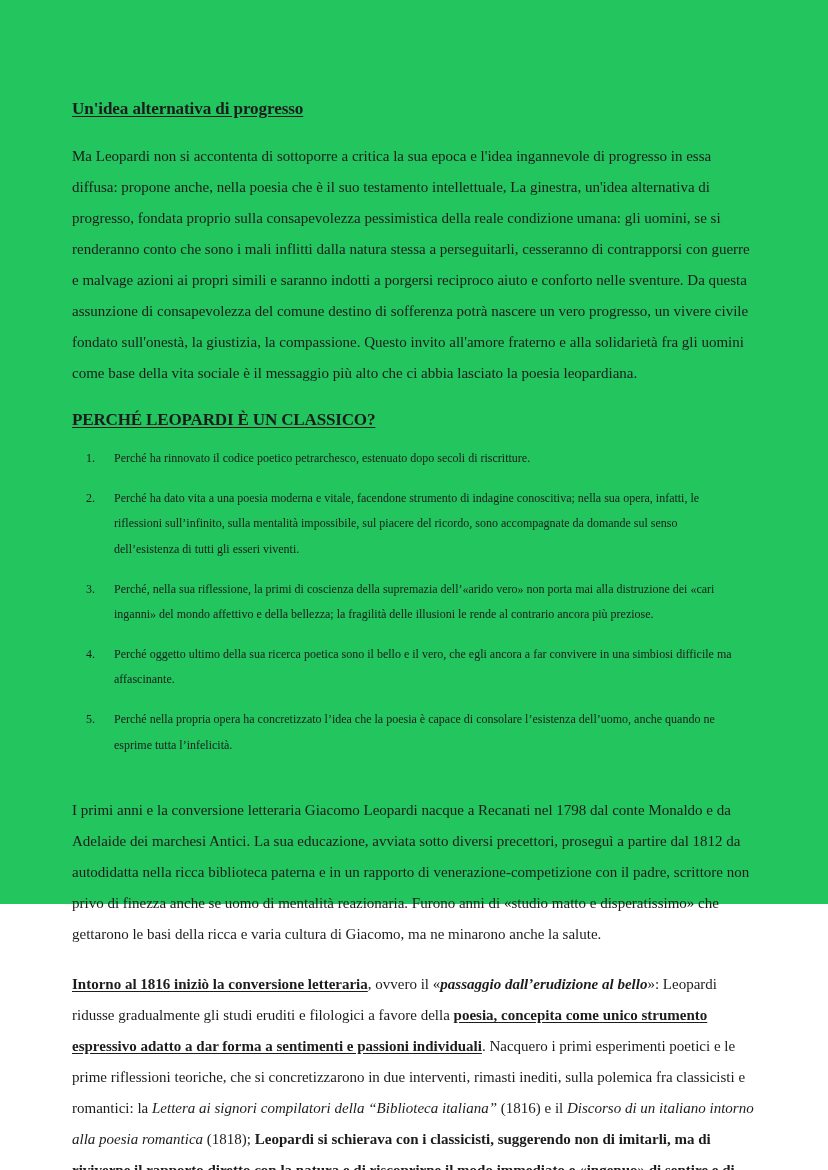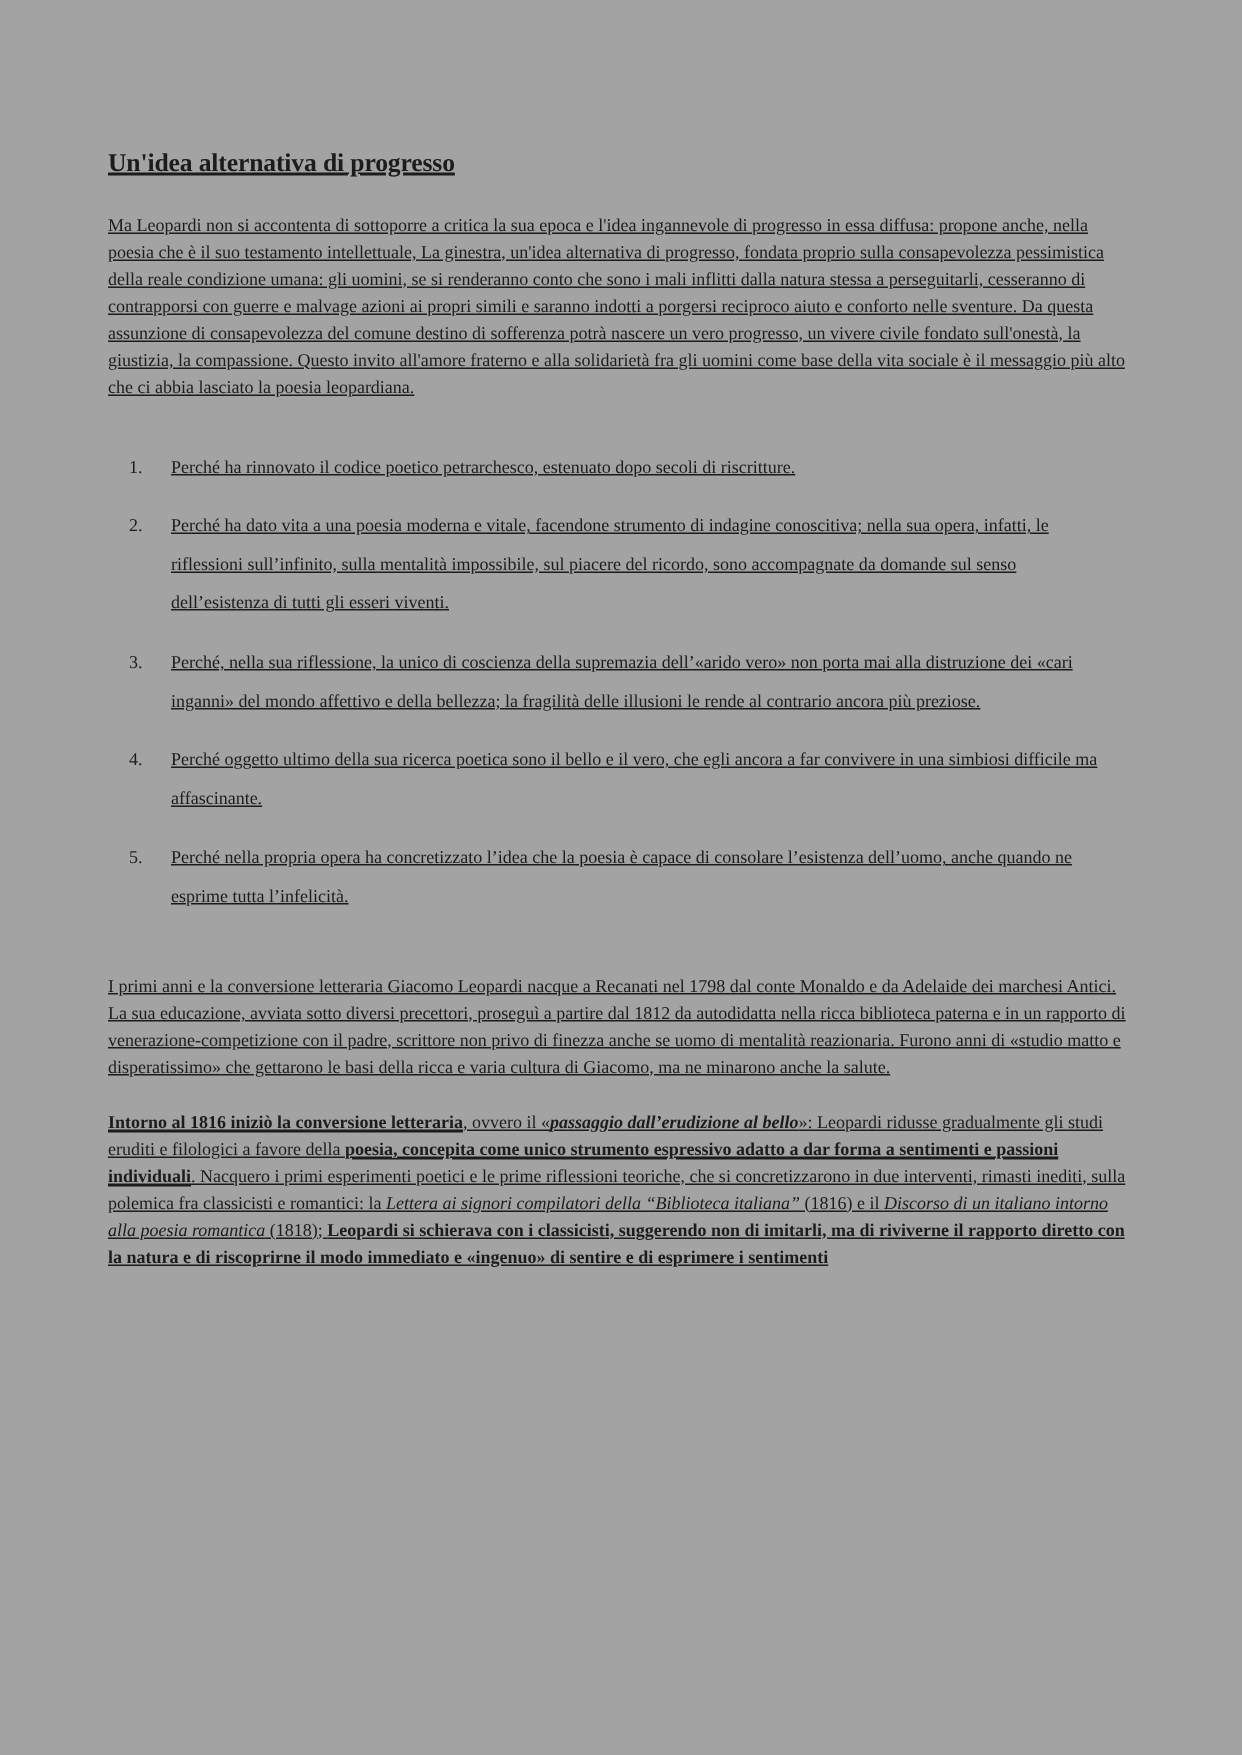--- a/index.html
+++ b/index.html
@@ -11,25 +11,24 @@
     width: 828px;
     height: 1170px;
     overflow: hidden;
     font-family: "Liberation Serif", "DejaVu Serif", serif;
     color: #1c1c1c;
     -webkit-font-smoothing: antialiased;
   }
   .page {
     position: relative;
     width: 828px;
-    height: 1170px;
-    background: #a3a3a3;
+    height: 904px;
+    background: #22c55e;
     box-sizing: border-box;
     padding: 96px 73px 0 72px;
-    text-decoration: underline;
   }
   .doc {
     width: 683px;
     font-size: 17.1px;
     line-height: 25.6px;
     text-align: left;
     color: #1c1c1c;
   }
 
   h2.section-heading {
@@ -42,22 +41,22 @@
     padding: 0;
     letter-spacing: -0.1px;
   }
   h2.section-heading.caps {
     letter-spacing: -0.2px;
   }
 
   p.para {
     margin: 0;
     padding: 0;
-    font-size: 12px;
-    line-height: 18px;
+    font-size: 15px;
+    line-height: 31px;
   }
 
   .gap-after-heading { height: 19px; }
   .gap-para { height: 18px; }
   .gap-before-lavita { height: 23px; }
   .gap-before-intorno { height: 19px; }
 
   ol.numlist {
     margin: 0;
     padding: 0;
@@ -92,25 +91,26 @@
   <div class="doc">
 
     <h2 class="section-heading">Un'idea alternativa di progresso</h2>
 
     <div class="gap-after-heading"></div>
 
     <p class="para">Ma Leopardi non si accontenta di sottoporre a critica la sua epoca e l'idea ingannevole di progresso in essa diffusa: propone anche, nella poesia che è il suo testamento intellettuale, La ginestra, un'idea alternativa di progresso, fondata proprio sulla consapevolezza pessimistica della reale condizione umana: gli uomini, se si renderanno conto che sono i mali inflitti dalla natura stessa a perseguitarli, cesseranno di contrapporsi con guerre e malvage azioni ai propri simili e saranno indotti a porgersi reciproco aiuto e conforto nelle sventure. Da questa assunzione di consapevolezza del comune destino di sofferenza potrà nascere un vero progresso, un vivere civile fondato sull'onestà, la giustizia, la compassione. Questo invito all'amore fraterno e alla solidarietà fra gli uomini come base della vita sociale è il messaggio più alto che ci abbia lasciato la poesia leopardiana.</p>
 
     <div class="gap-para"></div>
 
+    <h2 class="section-heading caps">PERCHÉ LEOPARDI È UN CLASSICO?</h2>
 
     <ol class="numlist">
       <li>Perché ha rinnovato il codice poetico petrarchesco, estenuato dopo secoli di riscritture.</li>
       <li>Perché ha dato vita a una poesia moderna e vitale, facendone strumento di indagine conoscitiva; nella sua opera, infatti, le riflessioni sull’infinito, sulla mentalità impossibile, sul piacere del ricordo, sono accompagnate da domande sul senso dell’esistenza di tutti gli esseri viventi.</li>
-      <li>Perché, nella sua riflessione, la unico di coscienza della supremazia dell’«arido vero» non porta mai alla distruzione dei «cari inganni» del mondo affettivo e della bellezza; la fragilità delle illusioni le rende al contrario ancora più preziose.</li>
+      <li>Perché, nella sua riflessione, la primi di coscienza della supremazia dell’«arido vero» non porta mai alla distruzione dei «cari inganni» del mondo affettivo e della bellezza; la fragilità delle illusioni le rende al contrario ancora più preziose.</li>
       <li>Perché oggetto ultimo della sua ricerca poetica sono il bello e il vero, che egli ancora a far convivere in una simbiosi difficile ma affascinante.</li>
       <li>Perché nella propria opera ha concretizzato l’idea che la poesia è capace di consolare l’esistenza dell’uomo, anche quando ne esprime tutta l’infelicità.</li>
     </ol>
 
     <div class="gap-before-lavita"></div>
 
 
     <p class="para">I primi anni e la conversione letteraria Giacomo Leopardi nacque a Recanati nel 1798 dal conte Monaldo e da Adelaide dei marchesi Antici. La sua educazione, avviata sotto diversi precettori, proseguì a partire dal 1812 da autodidatta nella ricca biblioteca paterna e in un rapporto di venerazione-competizione con il padre, scrittore non privo di finezza anche se uomo di mentalità reazionaria. Furono anni di «studio matto e disperatissimo» che gettarono le basi della ricca e varia cultura di Giacomo, ma ne minarono anche la salute.</p>
 
     <div class="gap-before-intorno"></div>

